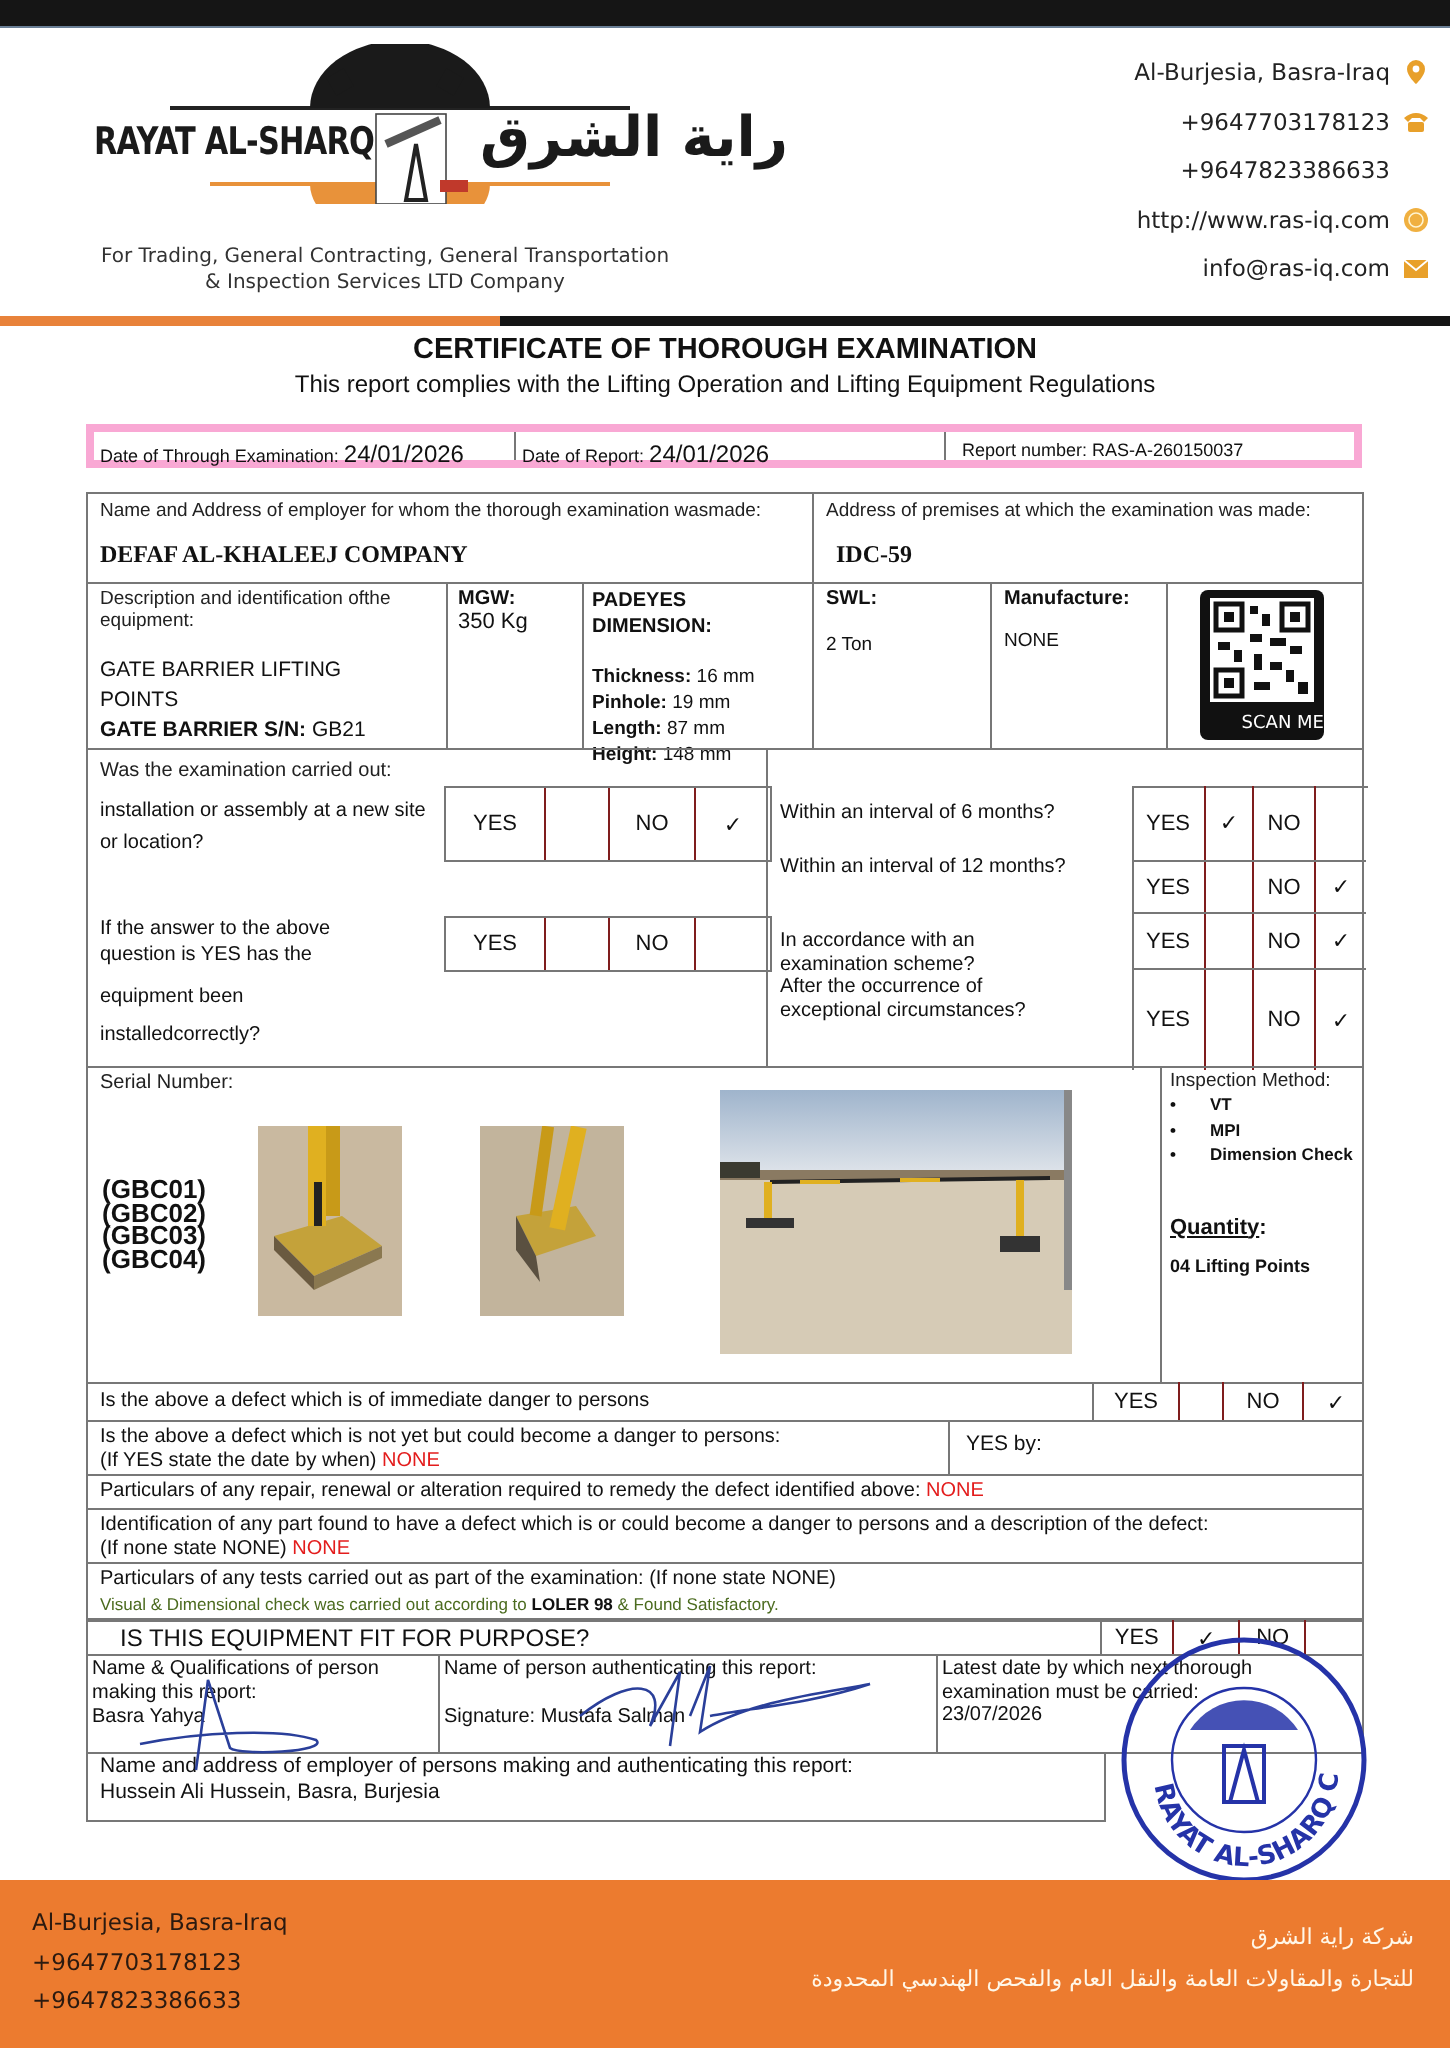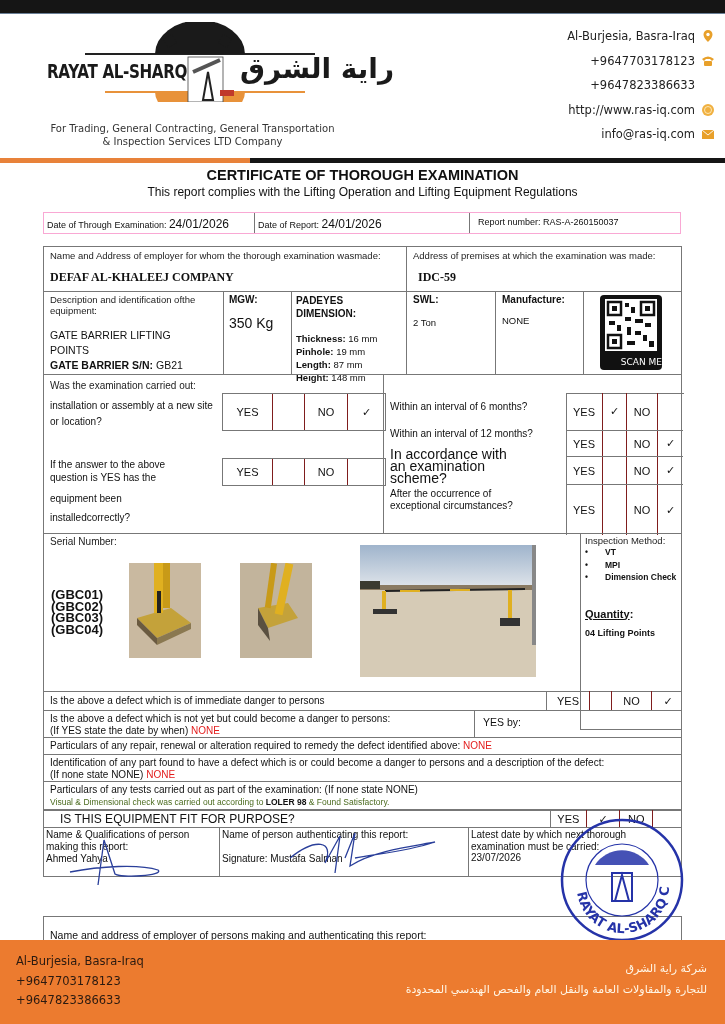--- a/index.html
+++ b/index.html
@@ -11,21 +11,21 @@
   .logo-en { position: absolute; left: 2px; top: 38px; font-family: "DejaVu Sans", sans-serif; font-weight: bold; font-size: 19px; letter-spacing: -0.5px; transform: scaleX(0.8); transform-origin: left; color: #1a1a1a; white-space: nowrap; }
   .logo-ar { position: absolute; left: 195px; top: 30px; font-family: "DejaVu Sans", sans-serif; font-weight: bold; font-size: 28px; color: #1a1a1a; direction: rtl; white-space: nowrap; }
   .tagline { left: 30px; top: 122px; width: 325px; text-align: center; font-family: "DejaVu Sans", sans-serif; font-size: 10px; line-height: 13px; color: #333; }
   .contact { right: 10px; top: 24px; width: 210px; text-align: right; font-family: "DejaVu Sans", sans-serif; font-size: 11.5px; color: #222; }
   .contact-row { height: 24.5px; display: flex; justify-content: flex-end; align-items: center; gap: 6px; }
   .cicon { width: 14px; height: 14px; display: inline-block; }
   .stripe-o { left: 0; top: 158px; width: 250px; height: 5px; background: #e8823a; }
   .stripe-b { left: 250px; top: 158px; width: 475px; height: 5px; background: #151515; }
   .title { left: 0; top: 167px; width: 725px; text-align: center; font-weight: bold; font-size: 14.5px; }
   .subtitle { left: 0; top: 185px; width: 725px; text-align: center; font-size: 12px; }
-  .datebar { left: 43px; top: 212px; width: 638px; height: 22px; border: 1px solid #f9a8d4; display: flex; font-size: 9px; }
+  .datebar { left: 43px; top: 212px; width: 638px; height: 22px; border: 4px solid #f9a8d4; display: flex; font-size: 9px; }
   .datebar > div { border-right: 1px solid #777; padding: 4px 3px; white-space: nowrap; }
   .datebar > div:last-child { border-right: none; }
   .datebar .big { font-size: 12px; }
   .box { border: 1px solid #777; }
   .lbl { font-size: 9.5px; color: #222; }
   .serif-b { font-family: "Liberation Serif", serif; font-weight: bold; font-size: 12px; }
   .yn { position: absolute; display: flex; border: 1px solid #777; height: 100%; }
   .yn > div { border-right: 1px solid #7f1d1d; display: flex; align-items: center; justify-content: center; font-size: 11px; }
   .yn > div:last-child { border-right: none; }
   .check { font-size: 12px; }
@@ -131,21 +131,21 @@
 </div>
 
 <div class="abs box" style="left:43px;top:291px;width:181px;height:84px;padding:2px 6px;">
   <div class="lbl" style="line-height:11px">Description and identification ofthe equipment:</div>
   <div style="font-size:10.5px;margin-top:12px;line-height:15px">GATE BARRIER LIFTING</div>
   <div style="font-size:10.5px;line-height:15px">POINTS</div>
   <div style="font-size:10.5px;line-height:15px"><b>GATE BARRIER S/N:</b> <span>GB21</span></div>
 </div>
 <div class="abs box" style="left:223px;top:291px;width:69px;height:84px;padding:2px 5px;">
   <div style="font-size:10px;font-weight:bold">MGW:</div>
-  <div style="font-size:14px;margin-top:10px">350 Kg</div>
+  <div style="font-size:11px;margin-top:0">350 Kg</div>
 </div>
 <div class="abs box" style="left:291px;top:291px;width:116px;height:84px;padding:2px 4px;font-size:9.5px;line-height:13px">
   <div style="font-weight:bold;font-size:10px">PADEYES DIMENSION:</div>
   <div style="margin-top:12px"><b>Thickness:</b> <span>16 mm</span></div>
   <div><b>Pinhole:</b> <span>19 mm</span></div>
   <div><b>Length:</b> <span>87 mm</span></div>
   <div><b>Height:</b> <span>148 mm</span></div>
 </div>
 <div class="abs box" style="left:406px;top:291px;width:90px;height:84px;padding:2px 6px;">
   <div style="font-size:10px;font-weight:bold">SWL:</div>
@@ -200,21 +200,21 @@
     <div style="width:50px">YES</div>
     <div style="width:32px" class="check"></div>
     <div style="width:43px">NO</div>
     <div style="width:37px" class="check"></div>
   </div>
 </div>
 
 <div class="abs box" style="left:383px;top:374px;width:299px;height:160px;">
   <div style="position:absolute;left:6px;top:26px;font-size:10px">Within an interval of 6 months?</div>
   <div style="position:absolute;left:6px;top:53px;font-size:10px">Within an interval of 12 months?</div>
-  <div style="position:absolute;left:6px;top:73px;width:130px;font-size:14px;line-height:12px">In accordance with an examination scheme?</div>
+  <div style="position:absolute;left:6px;top:90px;width:130px;font-size:10px;line-height:12px">In accordance with an examination scheme?</div>
   <div style="position:absolute;left:6px;top:113px;width:140px;font-size:10px;line-height:12px">After the occurrence of exceptional circumstances?</div>
   <div style="position:absolute;left:182px;top:18px;width:117px;height:142px;border-left:1px solid #777">
     <div style="position:absolute;left:0;top:0;width:117px;height:1px;background:#777"></div>
     <div class="yn" style="left:-1px;top:0;width:117px;height:38px;border-left:none;border-top:none;border-right:none">
       <div style="width:37px">YES</div>
       <div style="width:24px" class="check">✓</div>
       <div style="width:31px">NO</div>
       <div style="width:25px" class="check"></div>
     </div>
     <div class="yn" style="left:-1px;top:37px;width:117px;height:27px;border-left:none;border-right:none">
@@ -276,21 +276,21 @@
     <line x1="25" y1="46" x2="165" y2="44" stroke="#222" stroke-width="2"></line>
     <line x1="40" y1="46" x2="60" y2="46" stroke="#e0b020" stroke-width="2"></line>
     <line x1="90" y1="45" x2="110" y2="45" stroke="#e0b020" stroke-width="2"></line>
     <rect x="22" y="46" width="4" height="20" fill="#e0b020"></rect>
     <rect x="13" y="64" width="24" height="5" fill="#333"></rect>
     <rect x="148" y="45" width="4" height="30" fill="#e0b020"></rect>
     <rect x="140" y="73" width="20" height="8" fill="#333"></rect>
     <rect x="172" y="0" width="4" height="100" fill="#888"></rect>
   </svg>
 </div>
-<div class="abs box" style="left:580px;top:533px;width:102px;height:197px;padding:1px 4px">
+<div class="abs box" style="left:580px;top:533px;width:102px;height:159px;padding:1px 4px">
   <div class="lbl" style="font-size:9.5px">Inspection Method:</div>
   <ul style="list-style:none;font-size:8.5px;font-weight:bold;line-height:12.5px">
     <li><span style="display:inline-block;width:20px">•</span><span>VT</span></li>
     <li><span style="display:inline-block;width:20px">•</span><span>MPI</span></li>
     <li><span style="display:inline-block;width:20px">•</span><span>Dimension Check</span></li>
   </ul>
   <div style="margin-top:24px;font-size:11px;font-weight:bold"><span style="text-decoration:underline">Quantity</span>:</div>
   <div style="margin-top:8px;font-size:9px;font-weight:bold">04 Lifting Points</div>
 </div>
 
@@ -331,32 +331,32 @@
     <div style="width:36px">YES</div>
     <div style="width:34px" class="check">✓</div>
     <div style="width:33px">NO</div>
     <div style="width:31px" class="check"></div>
   </div>
 </div>
 
 <div class="abs box" style="left:43px;top:827px;width:177px;height:50px;padding:1px 2px;font-size:10px;line-height:12px">
   <div>Name &amp; Qualifications of person</div>
   <div>making this report:</div>
-  <div>Ahmed Yahya</div>
+  <div>Basra Yahya</div>
 </div>
 <div class="abs box" style="left:219px;top:827px;width:250px;height:50px;padding:1px 2px;font-size:10px;line-height:12px">
   <div>Name of person authenticating this report:</div>
   <div style="margin-top:12px">Signature: Mustafa Salman</div>
 </div>
 <div class="abs box" style="left:468px;top:827px;width:214px;height:50px;padding:1px 2px;font-size:10px;line-height:11.5px">
   <div>Latest date by which next thorough</div>
   <div>examination must be carried:</div>
   <div>23/07/2026</div>
 </div>
-<div class="abs box" style="left:43px;top:916px;width:639px;height:35px;padding:12px 6px;font-size:10.5px;line-height:13px">
+<div class="abs box" style="left:43px;top:876px;width:510px;height:35px;padding:0 6px;font-size:10.5px;line-height:13px">
   <div>Name and address of employer of persons making and authenticating this report:</div>
   <div>Hussein Ali Hussein, Basra, Burjesia</div>
 </div>
 
 <svg class="sig" style="left:60px;top:830px" width="110" height="60">
   <path d="M10 42 C40 36 80 34 98 40 C105 46 60 48 55 44 L44 10 L38 55" fill="none" stroke="#2a3f9a" stroke-width="1.3"></path>
 </svg>
 <svg class="sig" style="left:285px;top:828px" width="160" height="50">
   <path d="M5 30 C30 10 50 12 40 35 L55 8 L50 45 M60 30 L70 5 L65 38 C90 22 130 18 150 14 C120 24 90 26 70 30" fill="none" stroke="#2a3f9a" stroke-width="1.3"></path>
 </svg>

